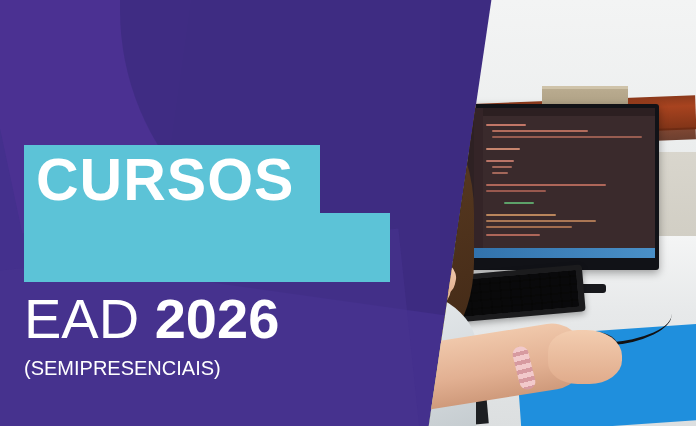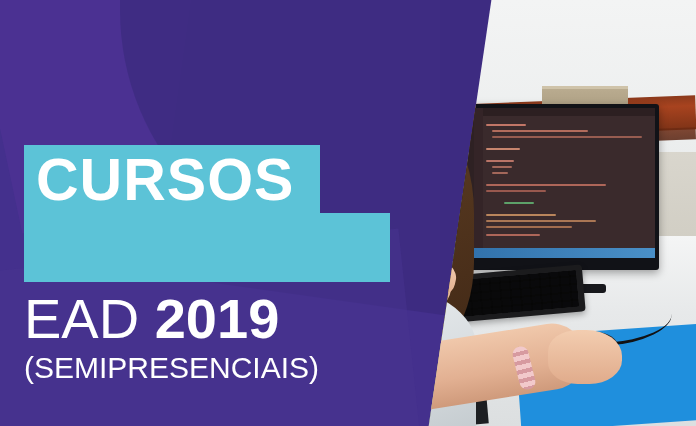--- a/index.html
+++ b/index.html
@@ -142,21 +142,21 @@
   
   .teal-a{position:absolute;left:24px;top:145px;width:296px;height:68px;background:#5cc3d7;}
   .teal-b{position:absolute;left:24px;top:213px;width:366px;height:69px;background:#5cc3d7;}
 
   
   .txt{position:absolute;color:#ffffff;white-space:nowrap;}
   .line-cursos{left:36px;top:147px;font-size:59px;font-weight:bold;letter-spacing:1px;line-height:66px;}
   .line-tecnicos{left:36px;top:214px;font-size:59px;font-weight:bold;letter-spacing:1px;line-height:66px;}
   .line-ead{left:24px;top:288px;font-size:56px;font-weight:300;letter-spacing:0px;line-height:62px;}
   .line-ead b{font-weight:bold;}
-  .line-semi{left:24px;top:350px;font-size:30px;font-weight:400;letter-spacing:0px;line-height:36px;text-align:center;}
+  .line-semi{left:24px;top:350px;font-size:20px;font-weight:400;letter-spacing:0px;line-height:36px;text-align:center;}
 </style>
 </head>
 <body>
 
 <div class="banner">
 
   <div class="bg-base"></div>
   <div class="bg-facet-a"></div>
   <div class="bg-facet-b"></div>
   <div class="bg-facet-c"></div>
@@ -215,16 +215,16 @@
     <div class="ph sleeve2"></div>
     <div class="ph arm"></div>
     <div class="ph bracelet"></div>
     <div class="ph hand"></div>
   </div>
 
   <div class="teal-a"></div>
   <div class="teal-b"></div>
 
   <div class="txt line-cursos">CURSOS</div>
-  <div class="txt line-ead"><span>EAD </span><b>2019</b></div>
+  <div class="txt line-ead"><span>EAD </span><b>2026</b></div>
   <div class="txt line-semi">(SEMIPRESENCIAIS)</div>
 
 </div>
 
 </body></html>

